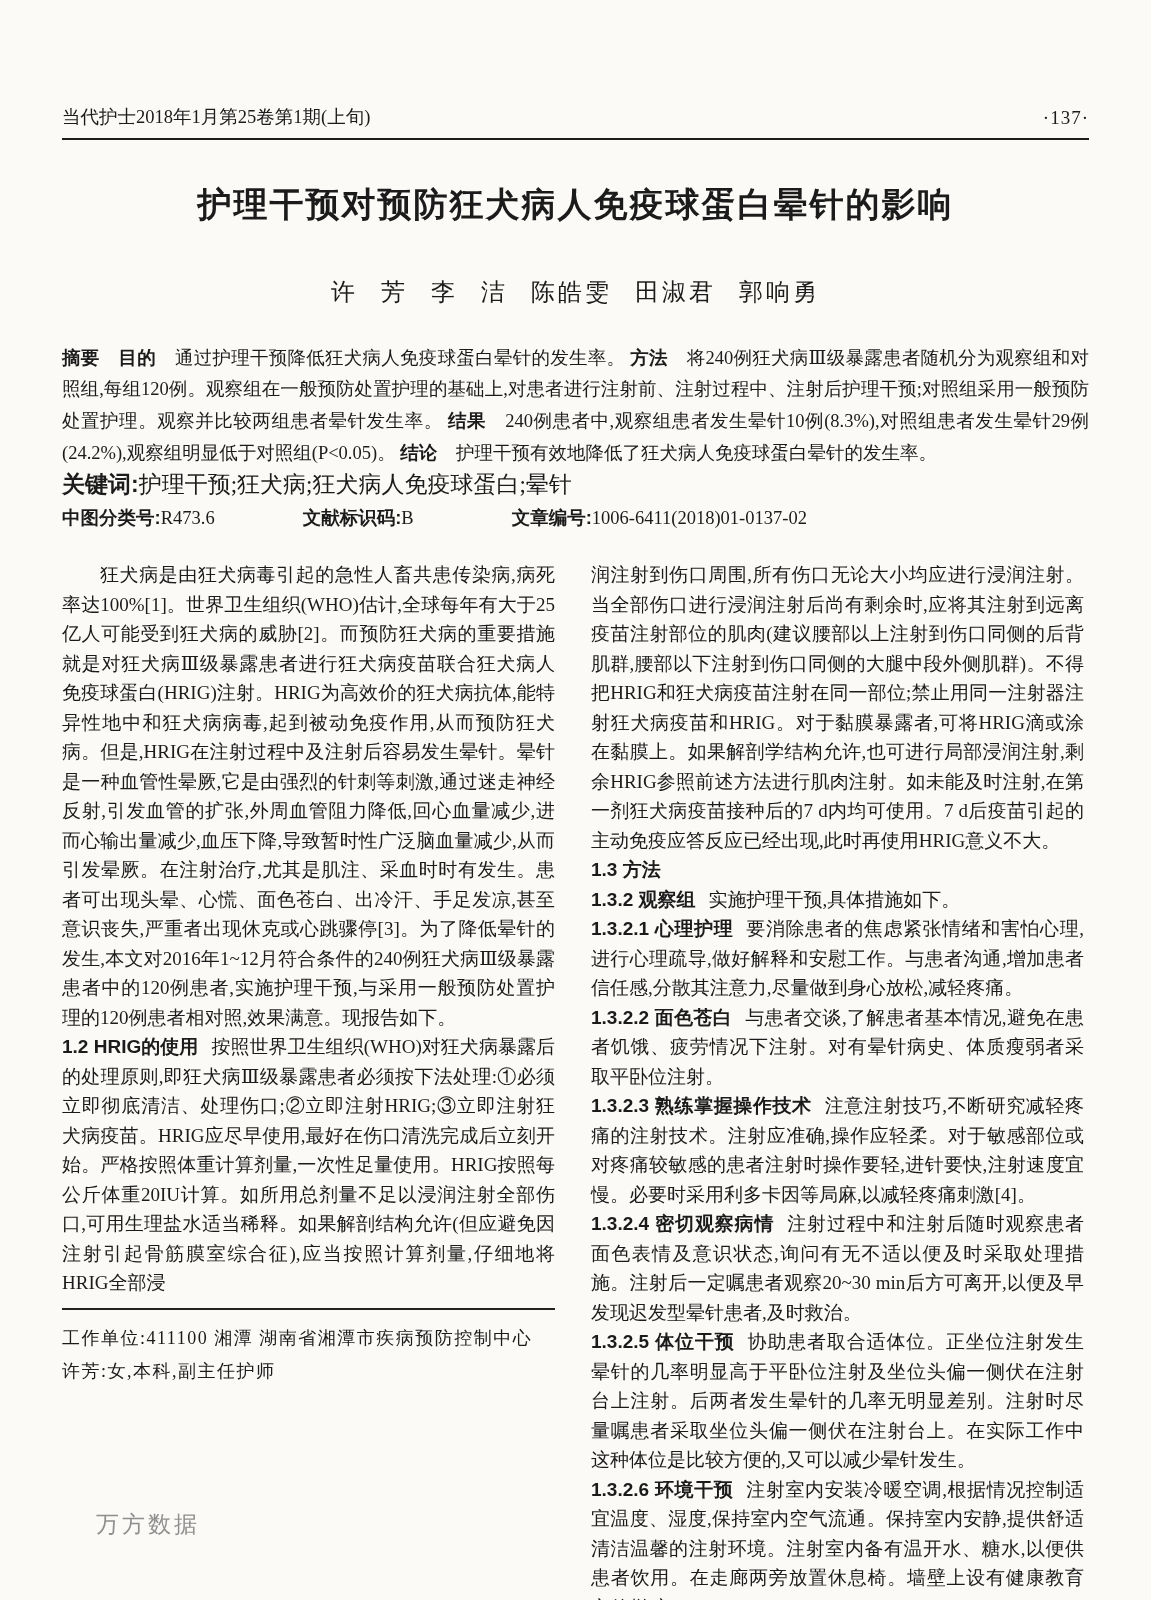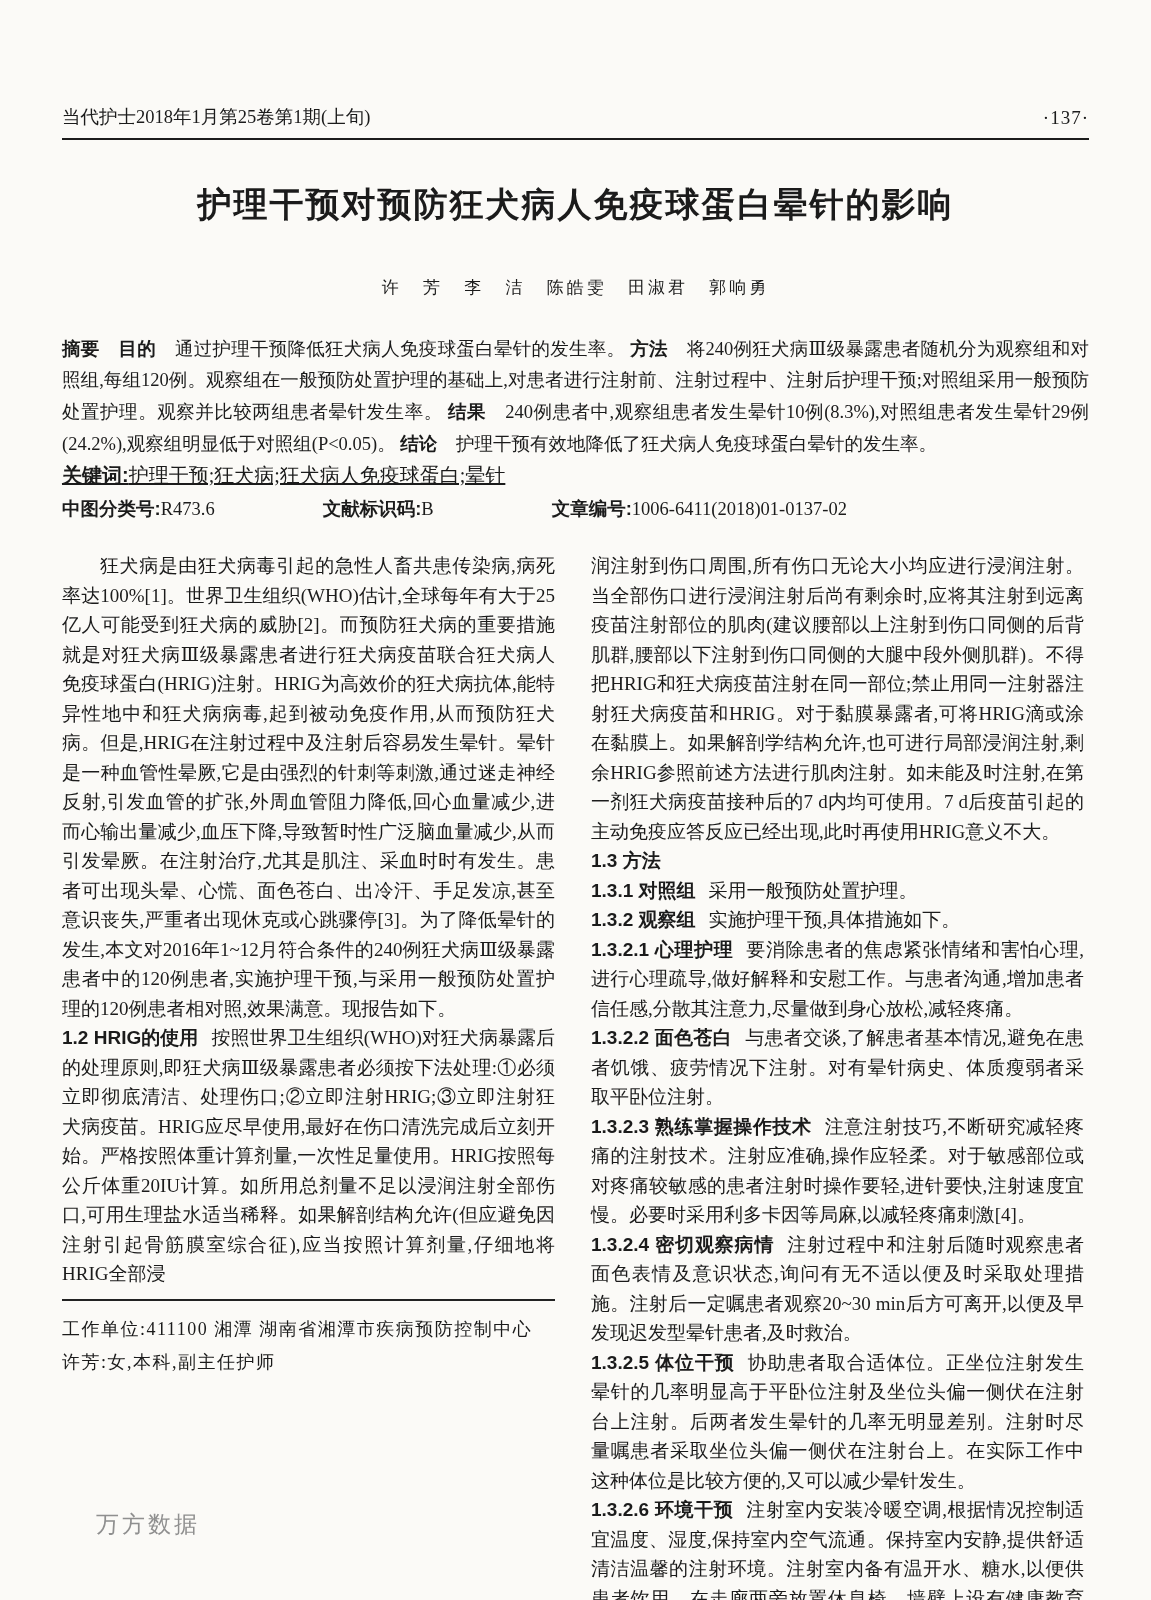--- a/index.html
+++ b/index.html
@@ -7,26 +7,26 @@
     width:1151px;height:1600px;box-sizing:border-box;
     margin:0 auto;background:#fbfaf7;color:#1b1b1b;
     padding:104px 62px 0 62px;position:relative;
     font-family:"Liberation Serif","DejaVu Serif",serif;
   }
   .hdr{display:flex;justify-content:space-between;align-items:flex-end;
     font-size:18.5px;padding-bottom:9px;border-bottom:2.5px solid #1c1c1c;}
   .hdr .pageno{font-size:19px;letter-spacing:1px;}
   .title{margin-top:42px;text-align:center;font-size:34px;font-weight:bold;
     font-family:"Liberation Sans","DejaVu Sans",sans-serif;letter-spacing:2px;}
-  .authors{margin-top:48px;text-align:center;font-size:17px;letter-spacing:3px;word-spacing:14px;}
+  .authors{margin-top:48px;text-align:center;font-size:24px;letter-spacing:3px;word-spacing:14px;}
   .abs{margin-top:34px;font-size:18.5px;line-height:31px;text-align:justify;}
   .blabel{font-weight:bold;font-family:"Liberation Sans","DejaVu Sans",sans-serif;}
   .abs .blabel{margin-right:14px;}
-  .kw{font-size:20px;line-height:31px;text-decoration:underline;}
-  .clsrow{font-size:18.5px;line-height:31px;margin-top:2px;display:flex;gap:20px;}
+  .kw{font-size:23px;line-height:31px;}
+  .clsrow{font-size:18.5px;line-height:31px;margin-top:2px;display:flex;}
   .clsrow .cls2{margin-left:88px;}
   .clsrow .cls3{margin-left:98px;}
   .cols{margin-top:26px;display:flex;gap:36px;}
   .col{width:493px;font-size:19px;line-height:29.5px;text-align:justify;}
   .col p{margin:0;}
   .indent{text-indent:2em;}
   .sech{font-weight:bold;font-family:"Liberation Sans","DejaVu Sans",sans-serif;margin:0;}
   .plabel{font-weight:bold;font-family:"Liberation Sans","DejaVu Sans",sans-serif;margin-right:13px;}
   .footnote{margin-top:10px;border-top:2px solid #222;padding-top:12px;
     font-size:18px;line-height:33px;letter-spacing:1.5px;}
@@ -79,21 +79,20 @@
       <div class="footnote">
         <p>工作单位:411100  湘潭  湖南省湘潭市疾病预防控制中心</p>
         <p>许芳:女,本科,副主任护师</p>
 
       </div>
     </div>
 
     <div class="col">
       <p>润注射到伤口周围,所有伤口无论大小均应进行浸润注射。当全部伤口进行浸润注射后尚有剩余时,应将其注射到远离疫苗注射部位的肌肉(建议腰部以上注射到伤口同侧的后背肌群,腰部以下注射到伤口同侧的大腿中段外侧肌群)。不得把HRIG和狂犬病疫苗注射在同一部位;禁止用同一注射器注射狂犬病疫苗和HRIG。对于黏膜暴露者,可将HRIG滴或涂在黏膜上。如果解剖学结构允许,也可进行局部浸润注射,剩余HRIG参照前述方法进行肌肉注射。如未能及时注射,在第一剂狂犬病疫苗接种后的7 d内均可使用。7 d后疫苗引起的主动免疫应答反应已经出现,此时再使用HRIG意义不大。</p>
       <p class="sech">1.3  方法</p>
-      <p><span class="plabel">1.3.1  对照组</span><span>采用一般预防处置护理。</span></p>
       <p><span class="plabel">1.3.2  观察组</span><span>实施护理干预,具体措施如下。</span></p>
       <p><span class="plabel">1.3.2.1  心理护理</span><span>要消除患者的焦虑紧张情绪和害怕心理,进行心理疏导,做好解释和安慰工作。与患者沟通,增加患者信任感,分散其注意力,尽量做到身心放松,减轻疼痛。</span></p>
       <p><span class="plabel">1.3.2.2  面色苍白</span><span>与患者交谈,了解患者基本情况,避免在患者饥饿、疲劳情况下注射。对有晕针病史、体质瘦弱者采取平卧位注射。</span></p>
       <p><span class="plabel">1.3.2.3  熟练掌握操作技术</span><span>注意注射技巧,不断研究减轻疼痛的注射技术。注射应准确,操作应轻柔。对于敏感部位或对疼痛较敏感的患者注射时操作要轻,进针要快,注射速度宜慢。必要时采用利多卡因等局麻,以减轻疼痛刺激[4]。</span></p>
       <p><span class="plabel">1.3.2.4  密切观察病情</span><span>注射过程中和注射后随时观察患者面色表情及意识状态,询问有无不适以便及时采取处理措施。注射后一定嘱患者观察20~30 min后方可离开,以便及早发现迟发型晕针患者,及时救治。</span></p>
       <p><span class="plabel">1.3.2.5  体位干预</span><span>协助患者取合适体位。正坐位注射发生晕针的几率明显高于平卧位注射及坐位头偏一侧伏在注射台上注射。后两者发生晕针的几率无明显差别。注射时尽量嘱患者采取坐位头偏一侧伏在注射台上。在实际工作中这种体位是比较方便的,又可以减少晕针发生。</span></p>
       <p><span class="plabel">1.3.2.6  环境干预</span><span>注射室内安装冷暖空调,根据情况控制适宜温度、湿度,保持室内空气流通。保持室内安静,提供舒适清洁温馨的注射环境。注射室内备有温开水、糖水,以便供患者饮用。在走廊两旁放置休息椅。墙壁上设有健康教育宣传栏,宣</span></p>
     </div>
 
   </div>

